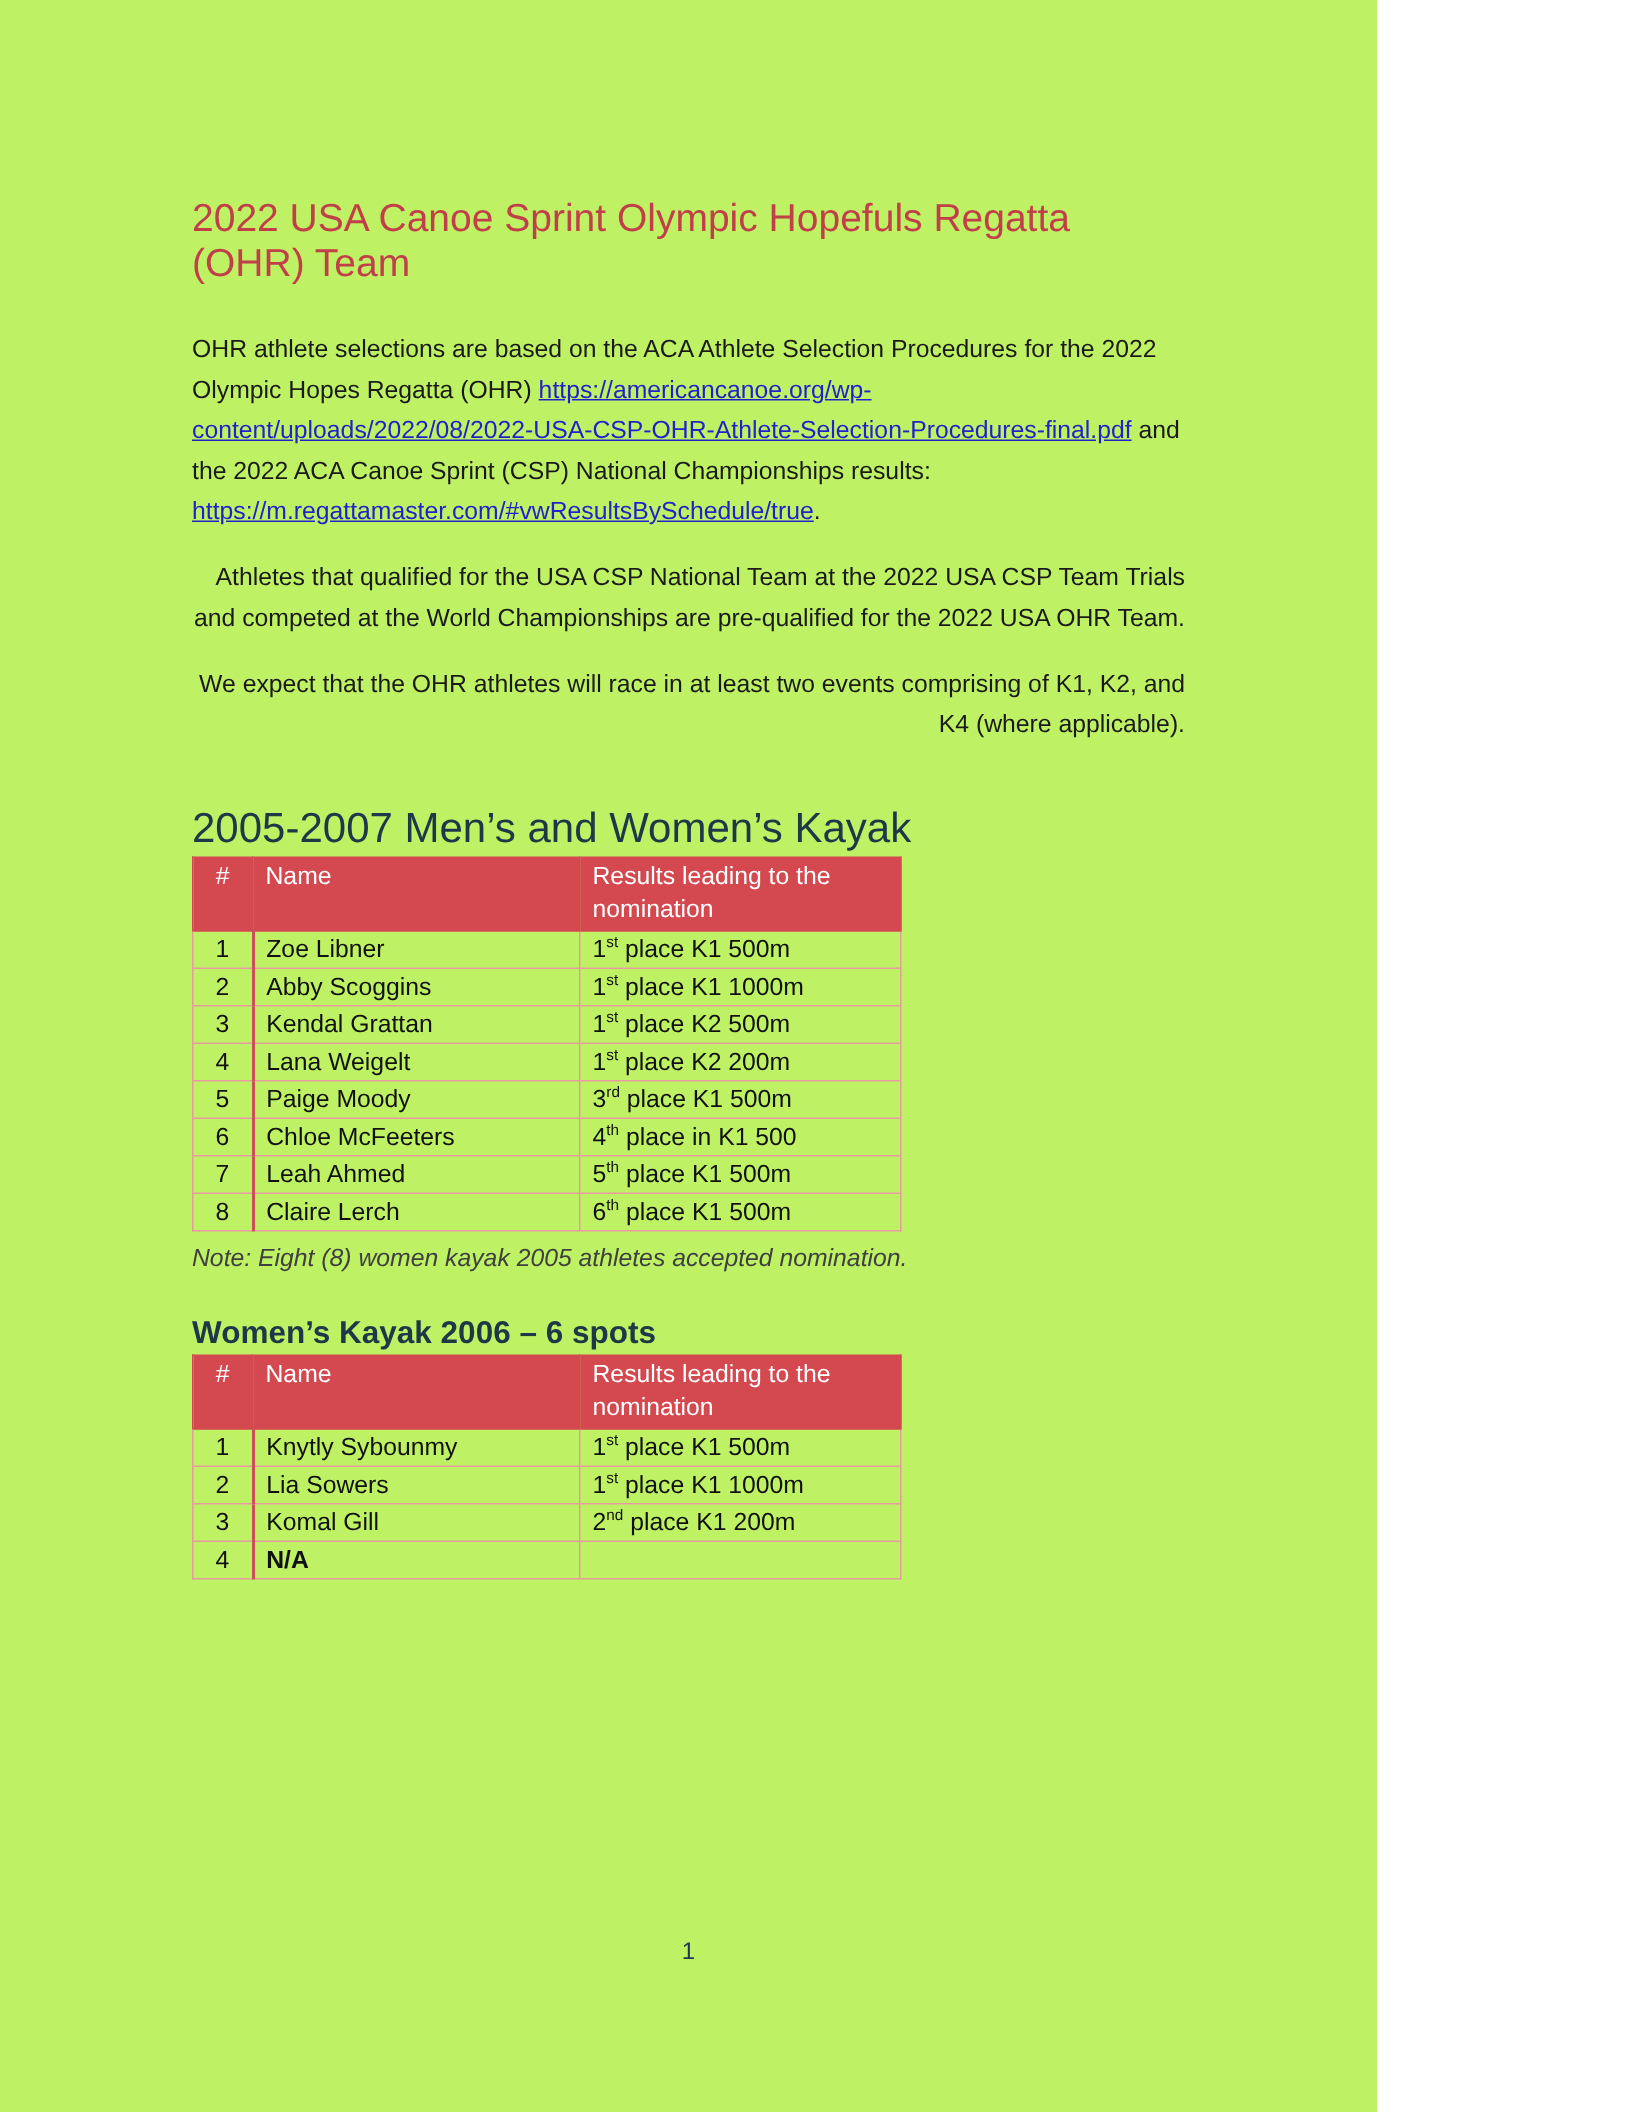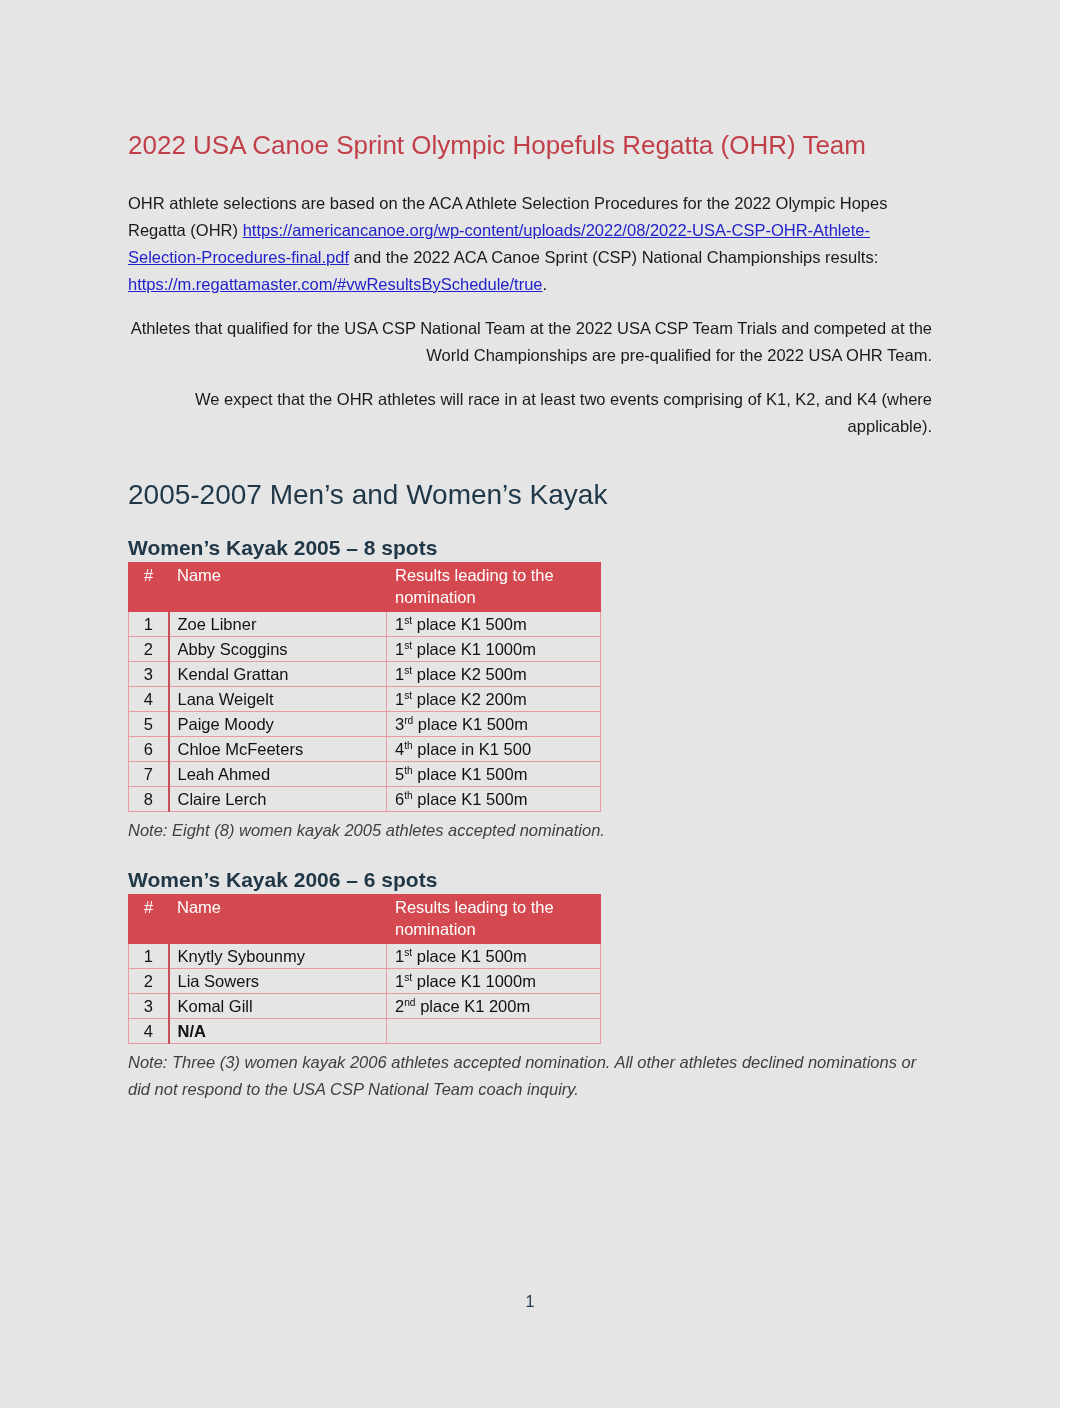--- a/index.html
+++ b/index.html
@@ -4,22 +4,22 @@
 <style>
   * { margin: 0; padding: 0; box-sizing: border-box; }
   html, body { background: #ffffff; }
   body {
     width: 1088px; height: 1408px;
     font-family: "Liberation Sans", "DejaVu Sans", sans-serif;
     color: #1a1a1a;
   }
   .page {
     position: relative;
-    width: 1060px; height: 1408px;
-    background: #e5e5e5;
+    width: 918px; height: 1408px;
+    background: #bef264;
     padding: 130px 128px 0 128px;
     overflow: hidden;
   }
   .doc-title {
     font-size: 26px;
     line-height: 30px;
     font-weight: 400;
     color: #C13F49;
   }
   .body-text {
@@ -108,21 +108,20 @@
 
   <p class="body-text para-intro"><span>OHR athlete selections are based on the ACA Athlete Selection Procedures for the 2022 Olympic Hopes Regatta (OHR) </span><a class="doc-link">https://americancanoe.org/wp-content/uploads/2022/08/2022-USA-CSP-OHR-Athlete-Selection-Procedures-final.pdf</a><span> and the 2022 ACA Canoe Sprint (CSP) National Championships results: </span><a class="doc-link">https://m.regattamaster.com/#vwResultsBySchedule/true</a><span>.</span></p>
 
   <p class="body-text para">Athletes that qualified for the USA CSP National Team at the 2022 USA CSP Team Trials and competed at the World Championships are pre-qualified for the 2022 USA OHR Team.</p>
 
   <p class="body-text para">We expect that the OHR athletes will race in at least two events comprising of K1, K2, and K4 (where applicable).</p>
 
   <h2 class="section-heading">2005-2007 Men’s and Women’s Kayak</h2>
 
   <section>
-    <h3 class="sub-heading">Women’s Kayak 2005 – 8 spots</h3>
     <table class="roster-table">
       <colgroup>
           <col style="width:40px">
           <col style="width:218px">
           <col style="width:214px">
         </colgroup>
       <thead>
           <tr>
             <th class="col0">#</th>
             <th class="col1">Name</th>
@@ -206,18 +205,17 @@
             <td class="col1">Komal Gill</td>
             <td class="col2">2<sup>nd</sup> place K1 200m</td>
           </tr>
           <tr>
             <td class="col0">4</td>
             <td class="col1" style="font-weight: bold; margin-left: 29px;">N/A</td>
             <td class="col2"></td>
           </tr>
         </tbody>
     </table>
-    <p class="note">Note: Three (3) women kayak 2006 athletes accepted nomination. All other athletes declined nominations or did not respond to the USA CSP National Team coach inquiry.</p>
   </section>
 
   <div class="page-number">1</div>
 
 </div>
 
 </body></html>

